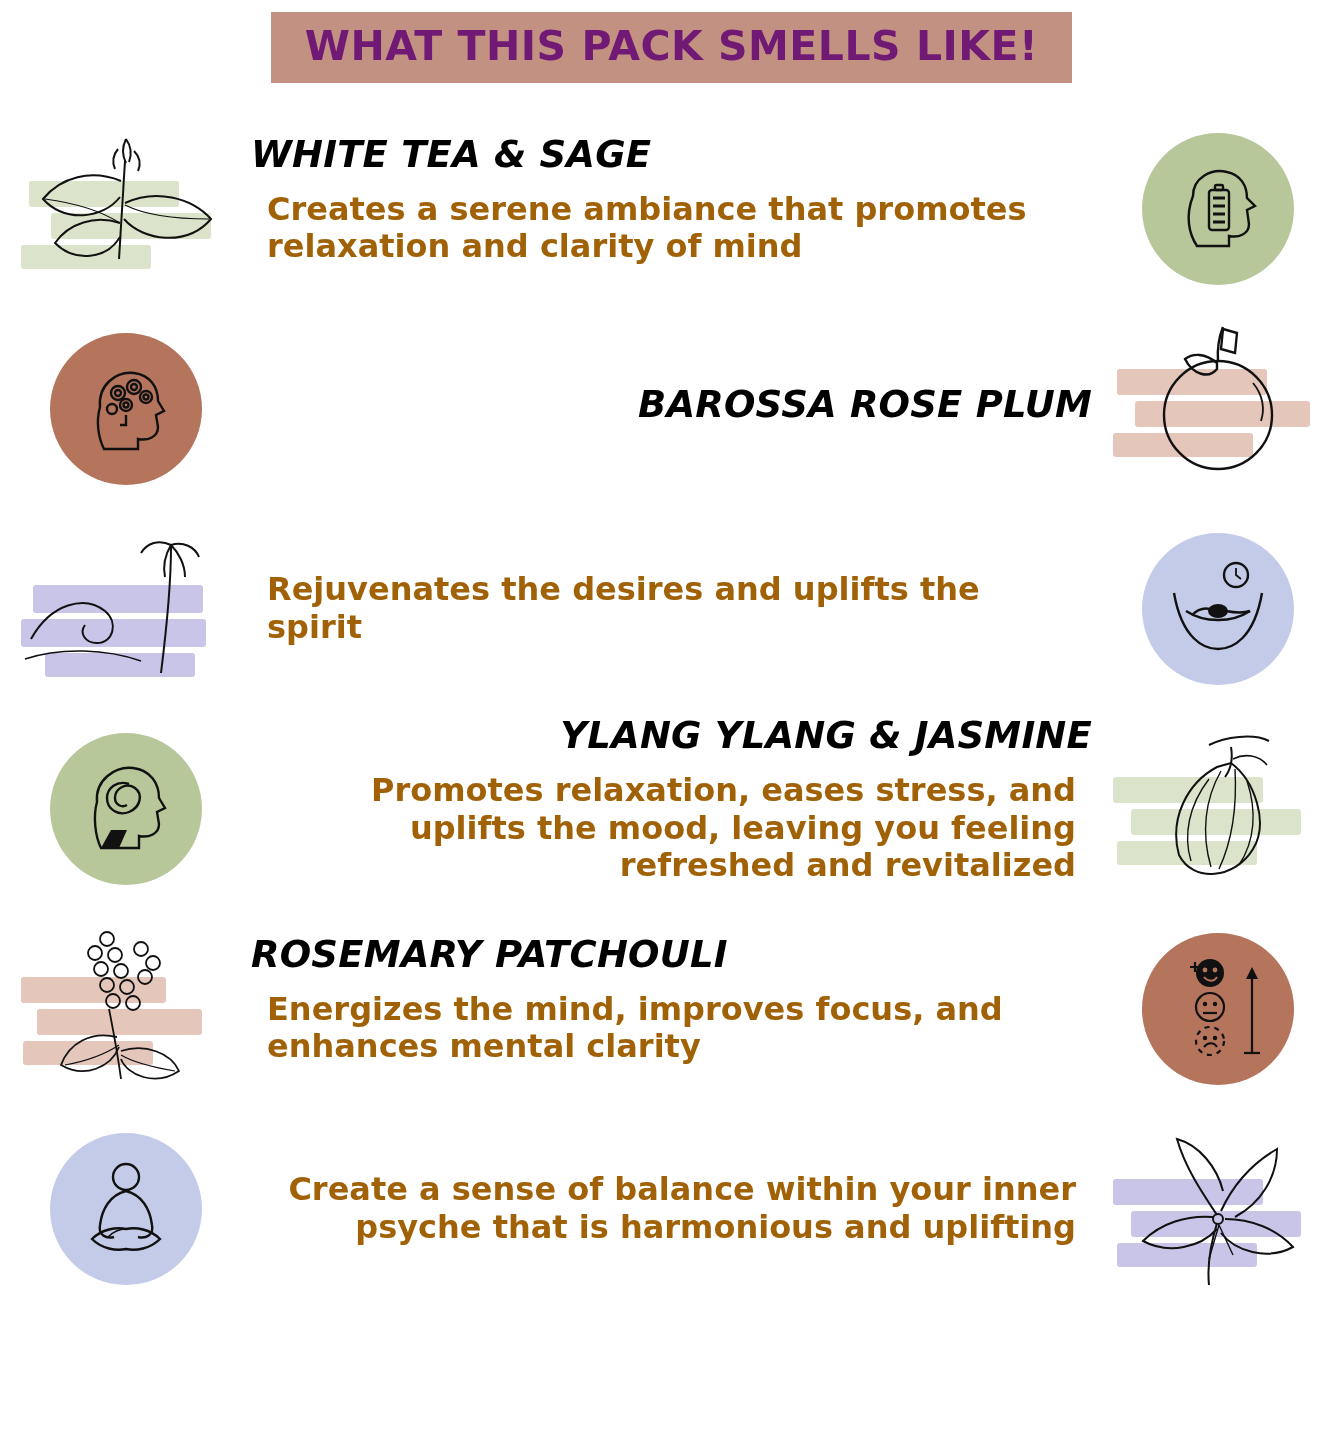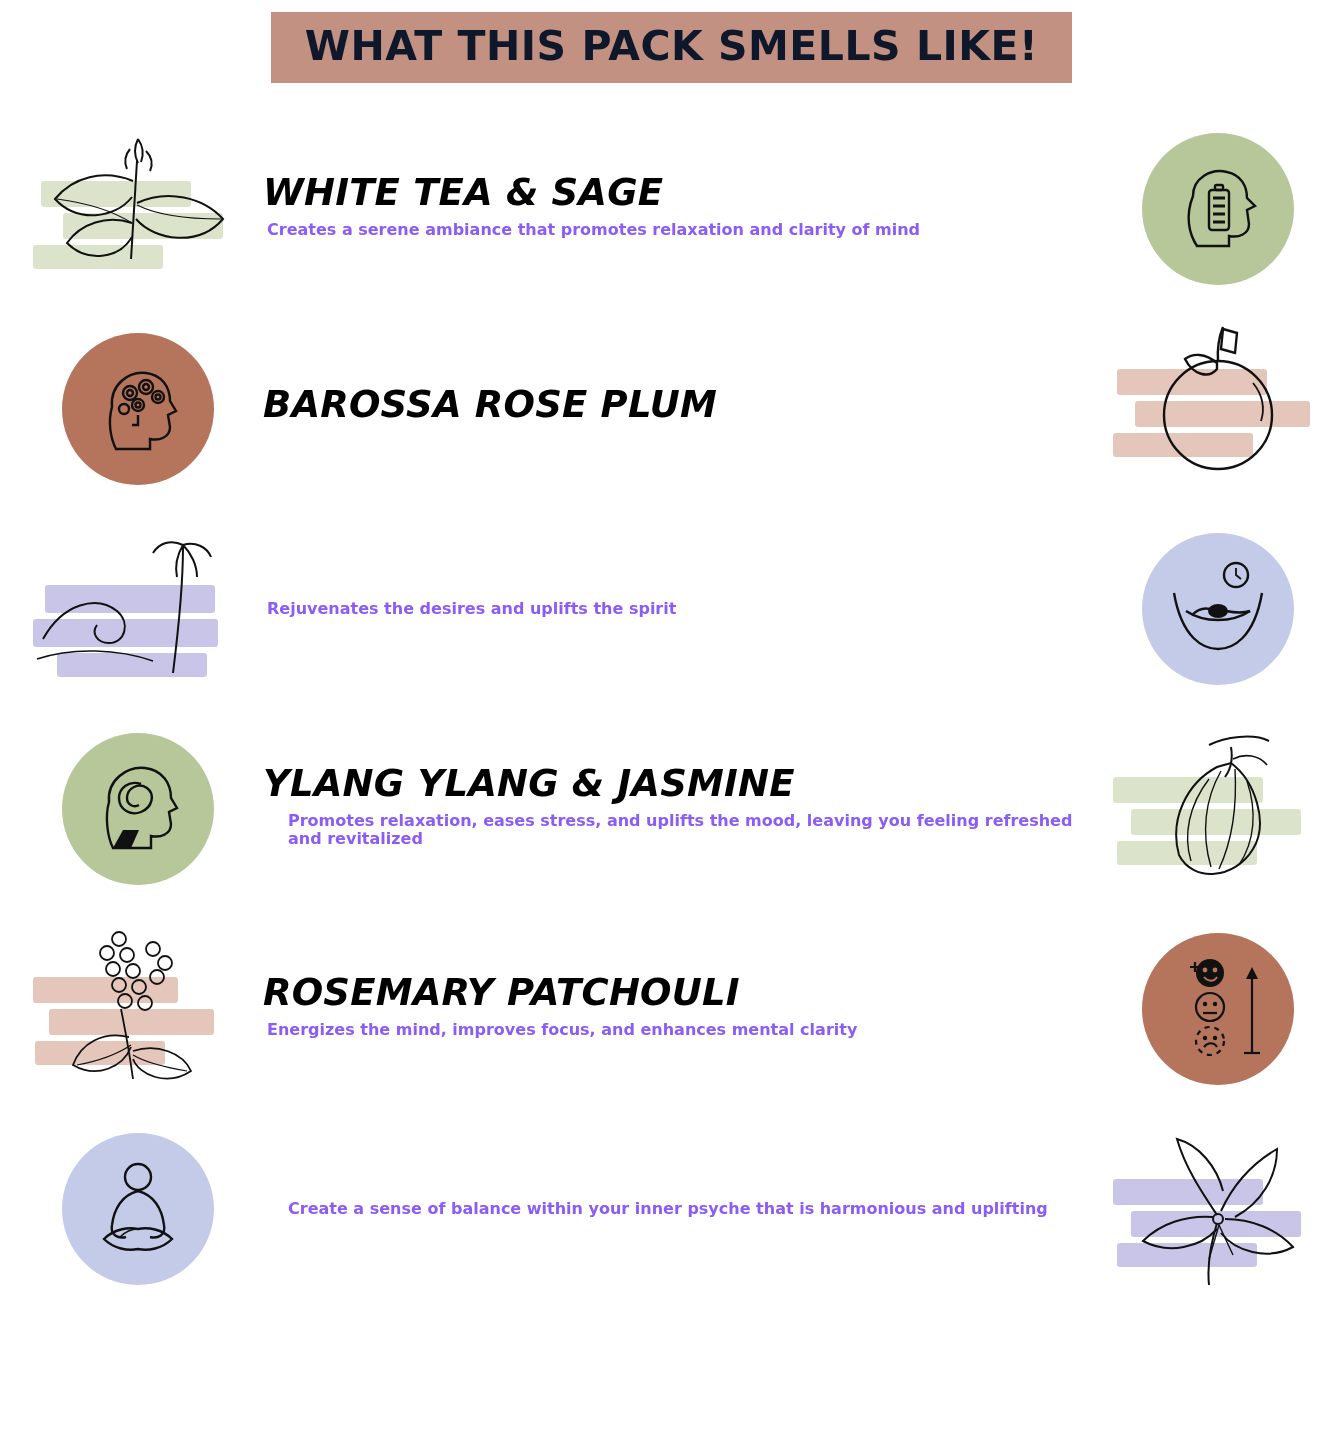--- a/index.html
+++ b/index.html
@@ -25,68 +25,67 @@
   .header-band {
     background: #c39181;
     padding: 14px 34px 16px 34px;
     display: inline-block;
   }
   .header-band .title {
     font-family: "DejaVu Sans", sans-serif;
     font-weight: bold;
     font-size: 41px;
     letter-spacing: 0.5px;
-    color: #0f172a;
+    color: #701a75;
     line-height: 1;
     white-space: nowrap;
   }
 
   
   .rows {
     margin-top: 26px;
-    padding-left: 12px;
   }
   .row {
     display: flex;
     align-items: center;
     height: 200px;
     padding: 0 18px;
     box-sizing: border-box;
   }
   .icon-cell {
     width: 215px;
     min-width: 215px;
     height: 200px;
     position: relative;
   }
   .text-cell {
     flex: 1;
     padding: 0 18px;
     box-sizing: border-box;
   }
   .row.align-left .text-cell { text-align: left; }
-  .row.align-right .text-cell { }
+  .row.align-right .text-cell { text-align: right; }
 
   .note-title {
     font-family: "DejaVu Sans", sans-serif;
     font-weight: bold;
     font-style: italic;
     font-size: 37px;
     line-height: 1.05;
     color: #000000;
     margin: 0 0 8px 0;
     letter-spacing: 0.2px;
   }
   .note-desc {
     font-family: "DejaVu Sans", sans-serif;
     font-weight: bold;
-    font-size: 16px;
+    font-size: 32px;
     line-height: 1.18;
-    color: #8b5cf6;
-    margin: 4px;
+    color: #a16207;
+    margin: 16px;
     max-width: 800px;
   }
   .row.align-right .note-desc { margin-left: auto; }
   .row.align-left .note-desc { margin-right: auto; }
 
   
   .circle-badge {
     position: absolute;
     top: 50%;
     left: 50%;

